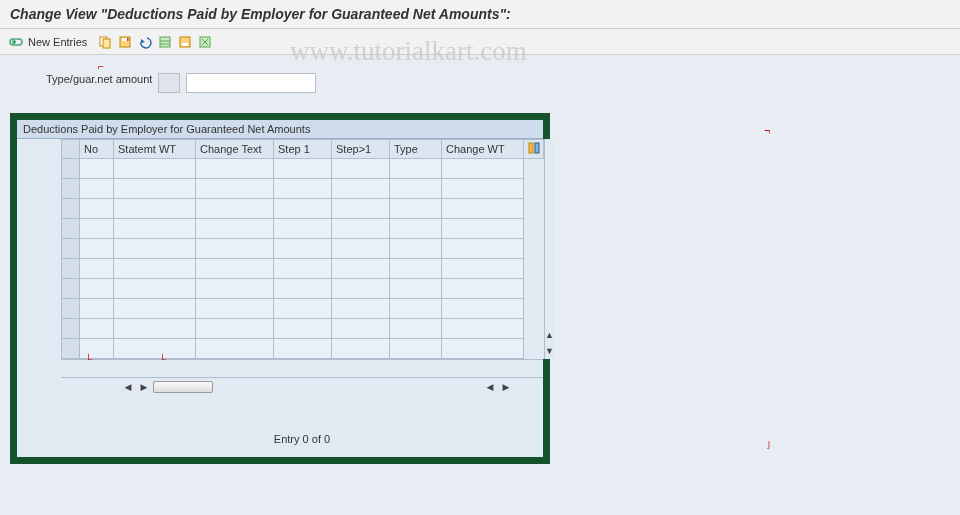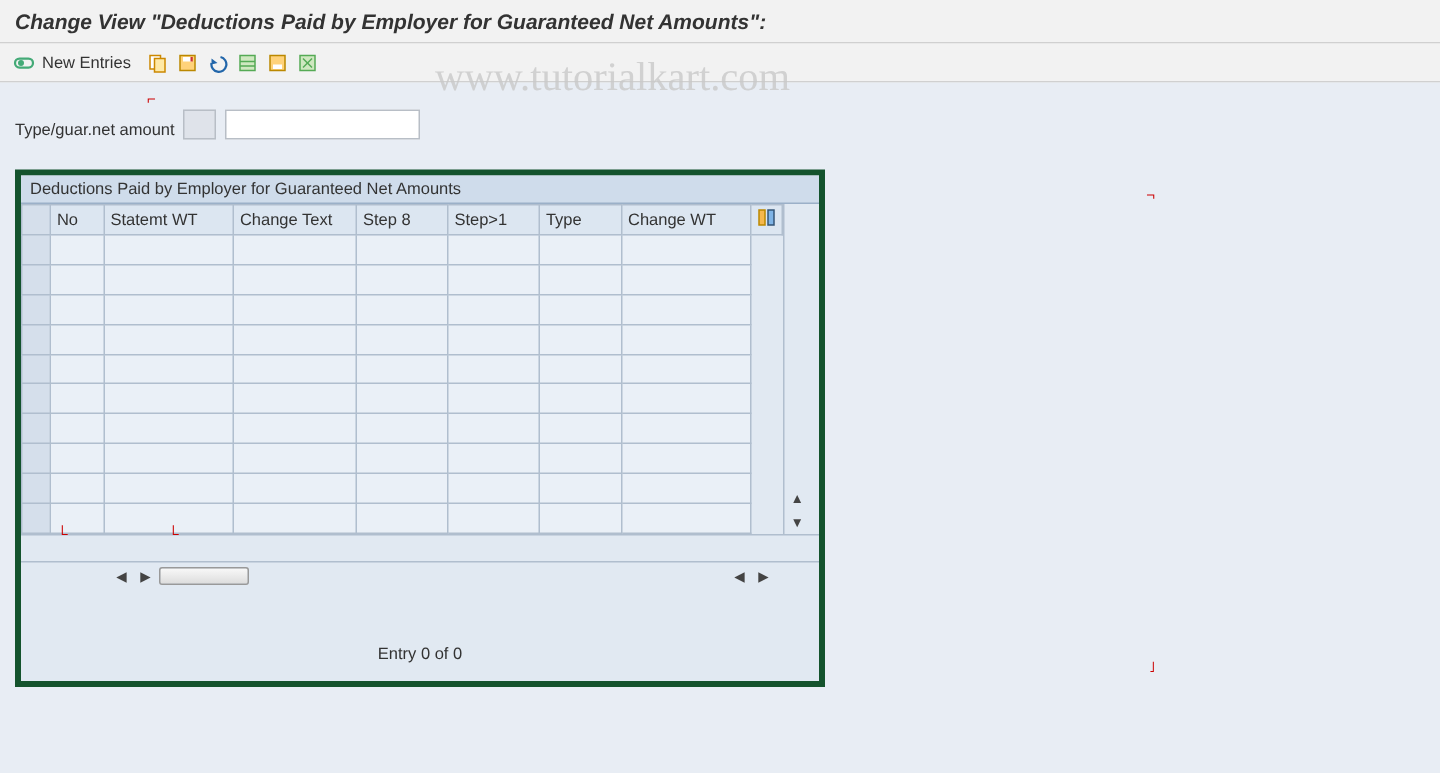--- a/index.html
+++ b/index.html
@@ -57,53 +57,55 @@
   }
   .content {
     background: #e8edf4;
     height: calc(100% - 55px);
     padding: 0;
     position: relative;
   }
   .filter-row {
     padding: 18px 10px 8px 10px;
     display: flex;
-    align-items: flex-end;
+    align-items: flex-start;
     gap: 6px;
+    margin-left: 36px;
   }
   .filter-label { color: #333; }
   .small-box {
     width: 22px; height: 20px;
     border: 1px solid #b8bec6;
     background: #dfe3ea;
   }
   .text-input {
     width: 130px; height: 20px;
     border: 1px solid #b8bec6;
     background: #fff;
     padding: 0 4px;
   }
 
   .grid-container {
     margin: 12px 0 0 10px;
     width: 540px;
-    border: 4px solid #14532d;
+    border: 7px solid #14532d;
     background: #e1e9f2;
   }
   .grid-title {
     background: #cfdceb;
     padding: 3px 6px;
     font-size: 11px;
     color: #333;
     border-bottom: 1px solid #9bb0c8;
   }
   .grid-table-wrap {
     position: relative;
     display: flex;
     flex-direction: column;
+    padding-left: 44px;
   }
   .grid-scroll-host {
     display: flex;
     height: 220px;
   }
   .grid-table {
     border-collapse: collapse;
     width: 508px;
     table-layout: fixed;
   }
@@ -279,21 +281,21 @@
             <col style="width:52px">
               <col style="width:82px">
               <col style="width:20px">
           </colgroup>
           <thead>
             <tr>
               <th class="rowsel"></th>
               <th>No</th>
               <th>Statemt WT</th>
               <th>Change Text</th>
-              <th>Step 8</th>
+              <th>Step 1</th>
               <th>Step&gt;1</th>
               <th>Type</th>
               <th>Change WT</th>
               <th class="config-icon-cell">
                 <svg width="12" height="12" viewBox="0 0 12 12">
                     <rect x="1" y="1" width="4" height="10" fill="#f5b84d" stroke="#b80"></rect>
                     <rect x="7" y="1" width="4" height="10" fill="#7fb4e6" stroke="#357"></rect>
                   </svg>
               </th>
             </tr>

